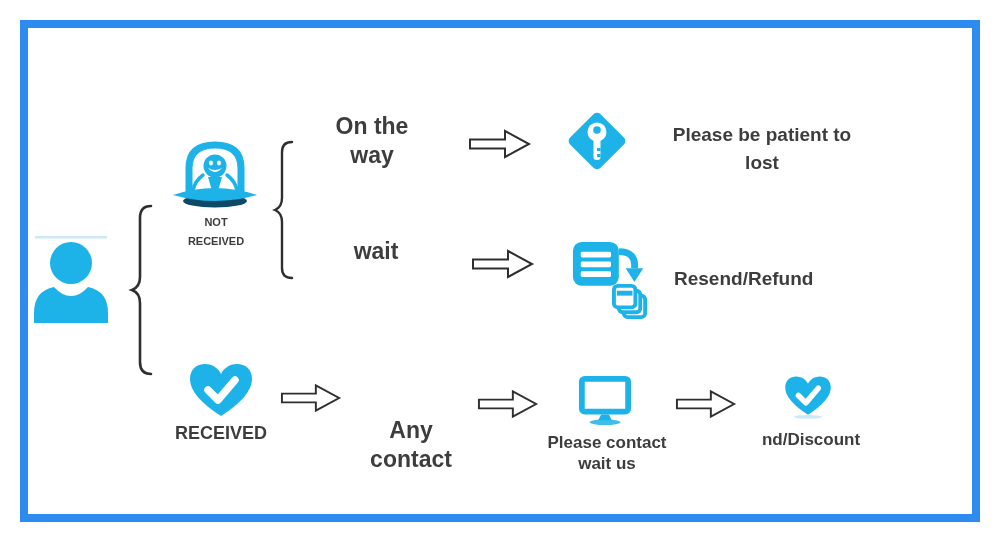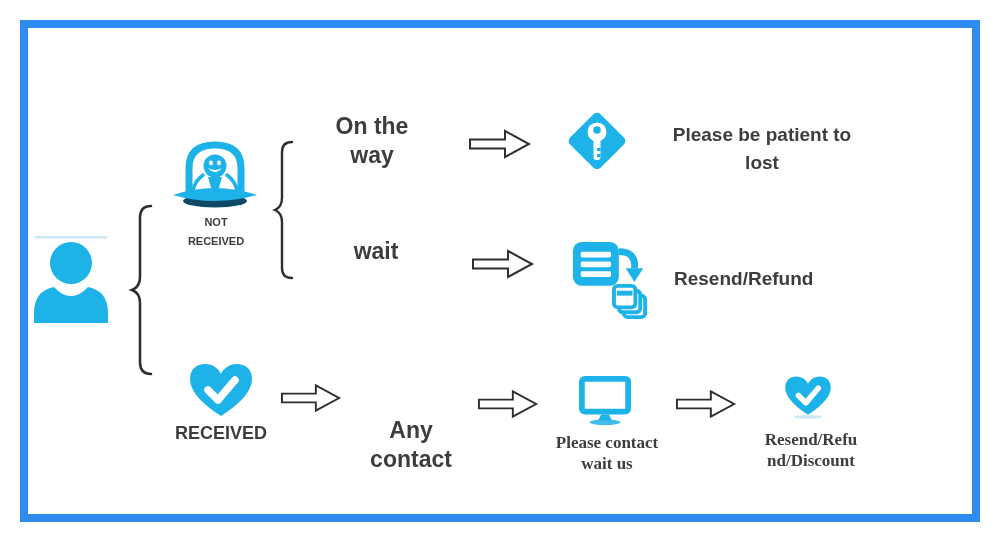--- a/index.html
+++ b/index.html
@@ -10,21 +10,21 @@
   .page{position:relative;width:1000px;height:543px;background:#fff;overflow:hidden;
         font-family:"Liberation Sans",sans-serif;color:var(--text);}
   .frame{position:absolute;left:20px;top:20px;width:960px;height:502px;
          border:8px solid var(--frame-border);box-sizing:border-box;background:#fff;}
   .abs{position:absolute;}
   .txt{position:absolute;font-weight:700;text-align:center;color:var(--text);}
   .ln{display:block;}
   .cond{font-size:23px;line-height:29px;}
   .res-patient{left:638px;top:121px;width:248px;font-size:19px;line-height:28px;}
   .res-resend-refund{left:674px;top:268px;font-size:19px;white-space:nowrap;text-align:left;}
-  .small-lbl{font-size:17px;line-height:21px;font-family:Liberation Serif, serif;}
+  .small-lbl{font-size:17px;line-height:21px;}
   .lbl-not-received{left:151px;top:213px;width:130px;font-size:11px;line-height:19px;}
   .lbl-received{left:157px;top:423px;width:128px;font-size:18px;}
   .pos-person{left:32px;top:236px;width:80px;height:88px;}
   .pos-brace-big{left:128px;top:204px;width:26px;height:172px;}
   .pos-ufo{left:171px;top:135px;width:88px;height:80px;}
   .pos-brace-small{left:271px;top:140px;width:24px;height:140px;}
   .pos-on-the-way{left:312px;top:112px;width:120px;}
   .pos-arrow-1{left:468px;top:127px;}
   .pos-key{left:563px;top:107px;width:68px;height:68px;}
   .pos-returned{left:312px;top:237px;width:128px;}
@@ -149,16 +149,15 @@
   <svg class="abs pos-arrow-5" width="62" height="34" viewBox="0 0 64 34">
     <path d="M2,12.5 L37,12.5 L37,4 L61,17 L37,30 L37,21.5 L2,21.5 Z" fill="#fff" stroke="var(--outline)" stroke-width="2"></path>
   </svg>
 
   <svg class="abs pos-heart-small" viewBox="0 0 68 60">
     <ellipse cx="34" cy="57" rx="19" ry="2.5" fill="var(--soft-shadow)"></ellipse>
     <path d="M34,54 C14,41 3,29 3,17 C3,7 10,2 18,2 C26,2 32,7 34,12 C36,7 42,2 50,2 C58,2 65,7 65,17 C65,29 54,41 34,54 Z" fill="var(--accent)"></path>
     <path d="M21,28 L31,38 L48,18" fill="none" stroke="#fff" stroke-width="7.5" stroke-linecap="round" stroke-linejoin="round"></path>
   </svg>
   <div class="txt small-lbl pos-discount">
-    <span class="ln">Resend/Refu</span>
     <span class="ln">nd/Discount</span>
   </div>
 </div>
 
 </body></html>

